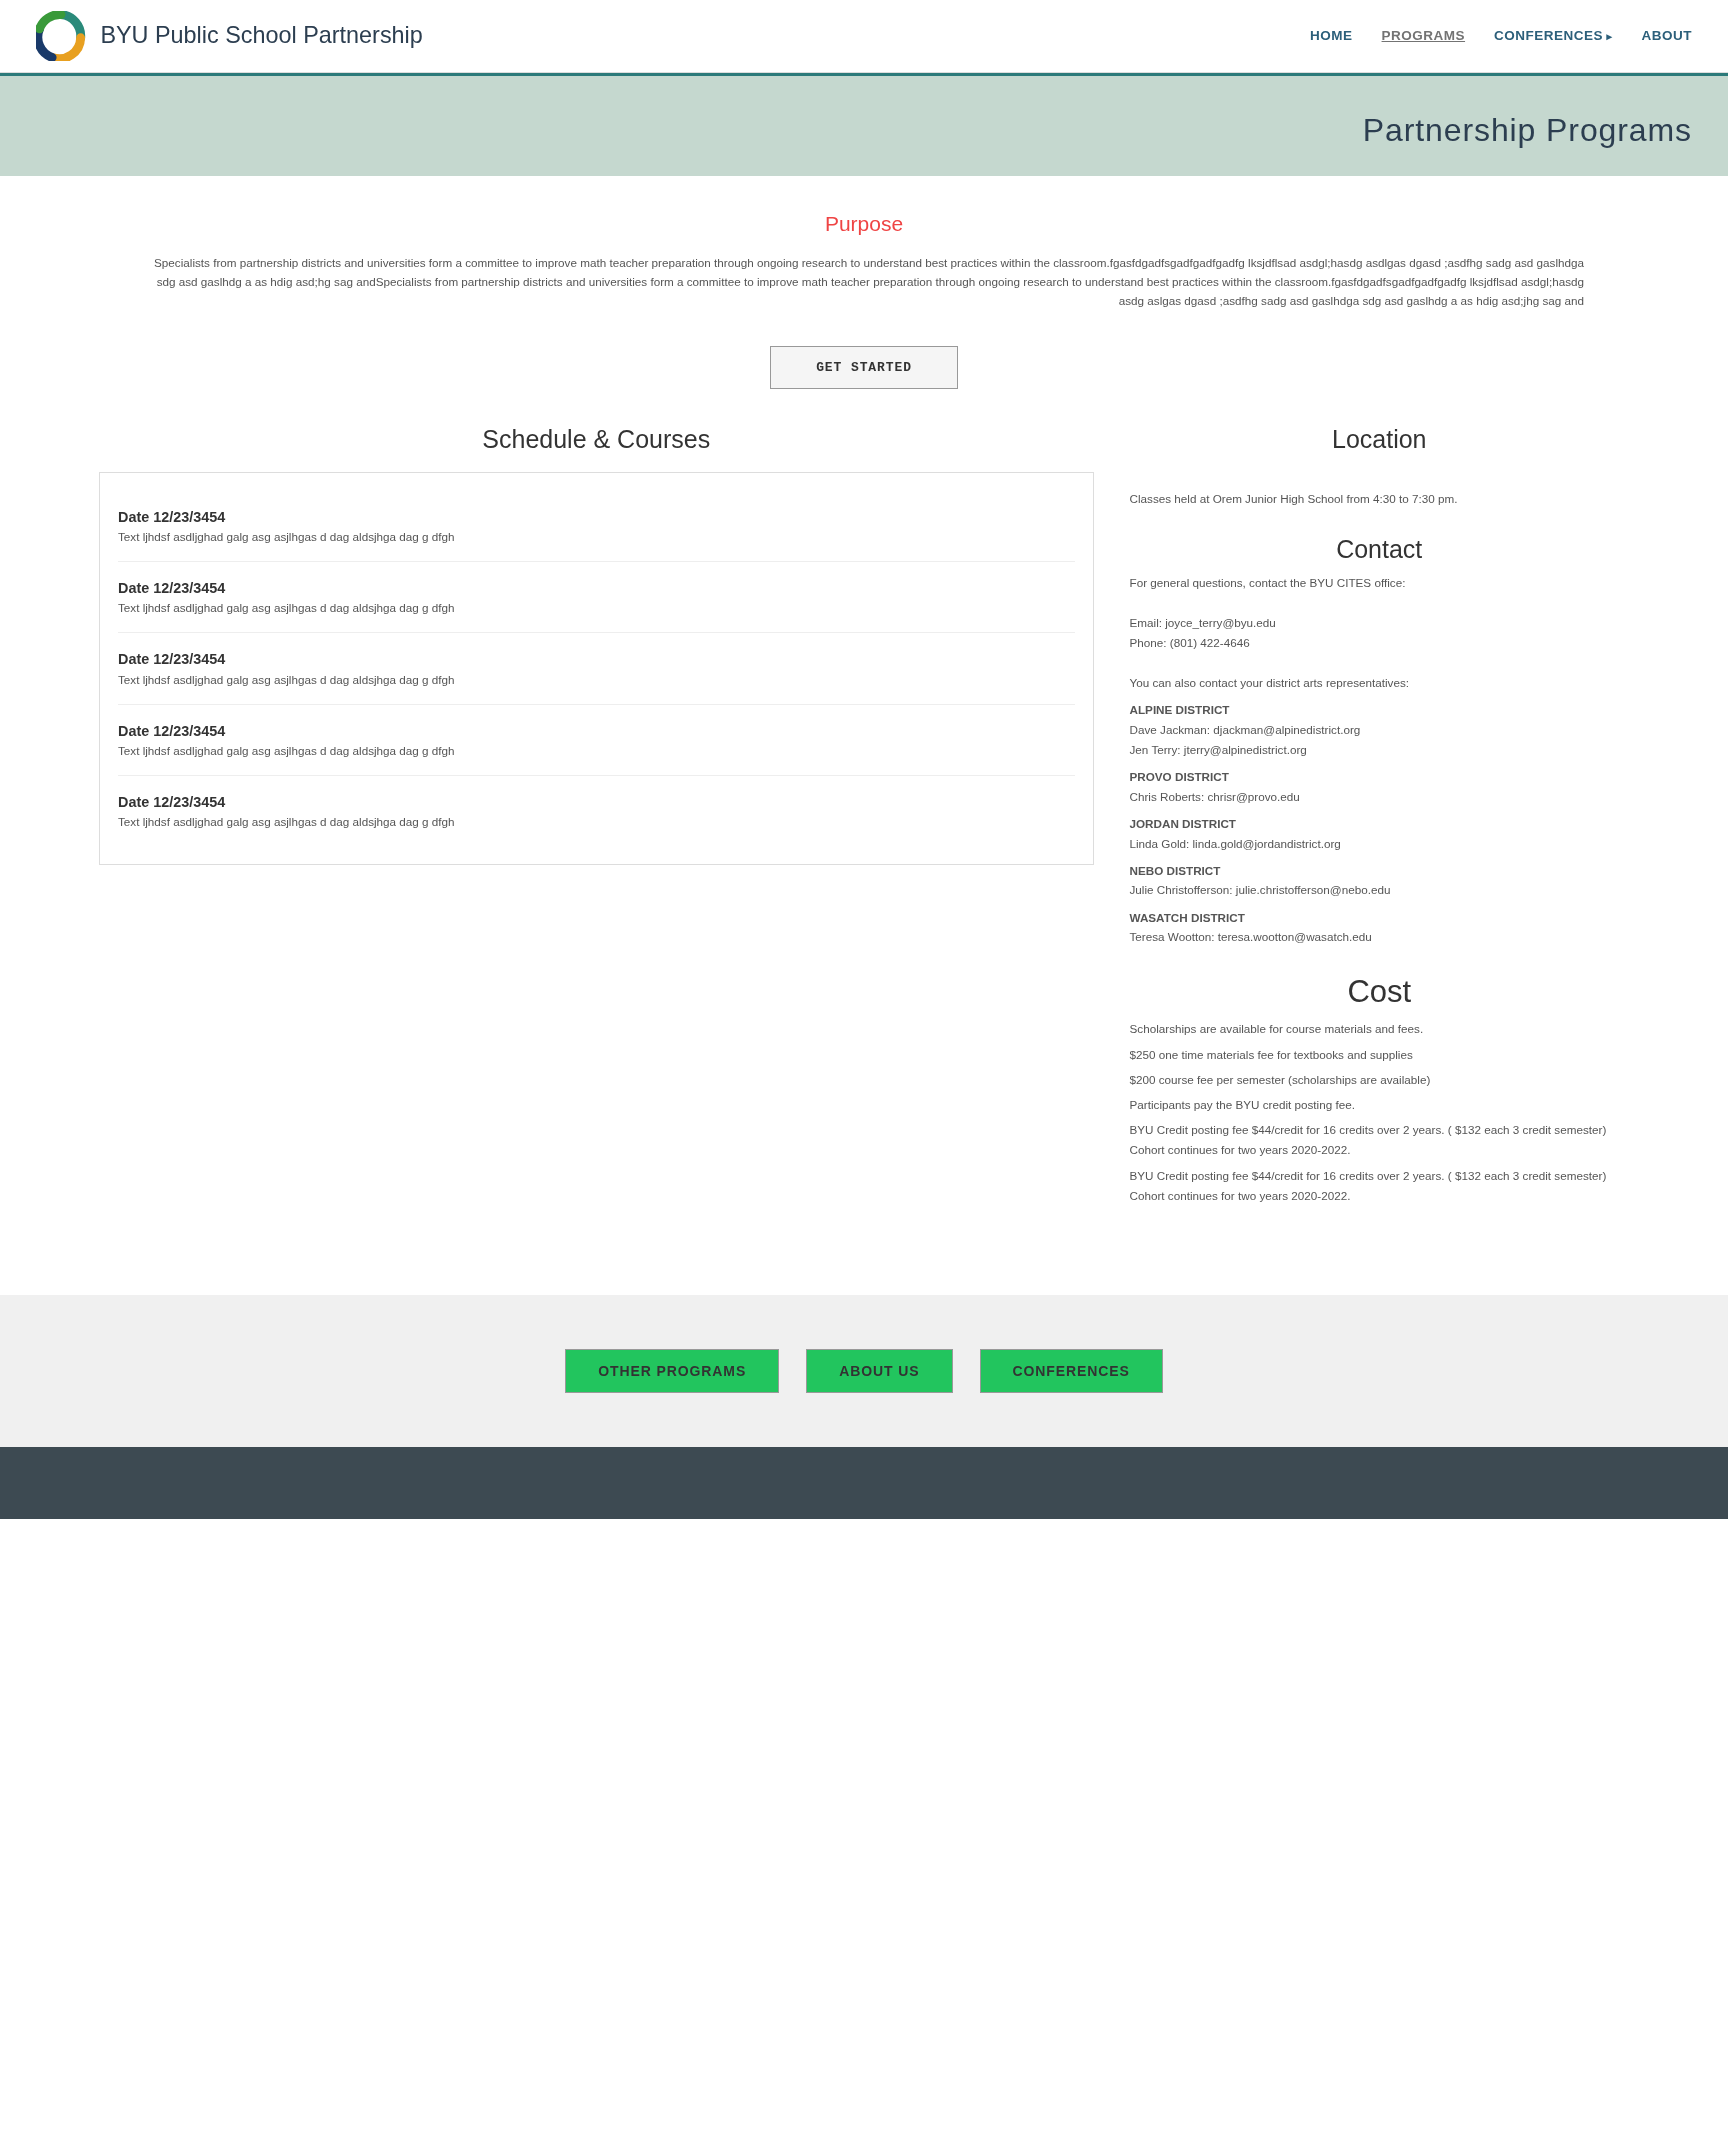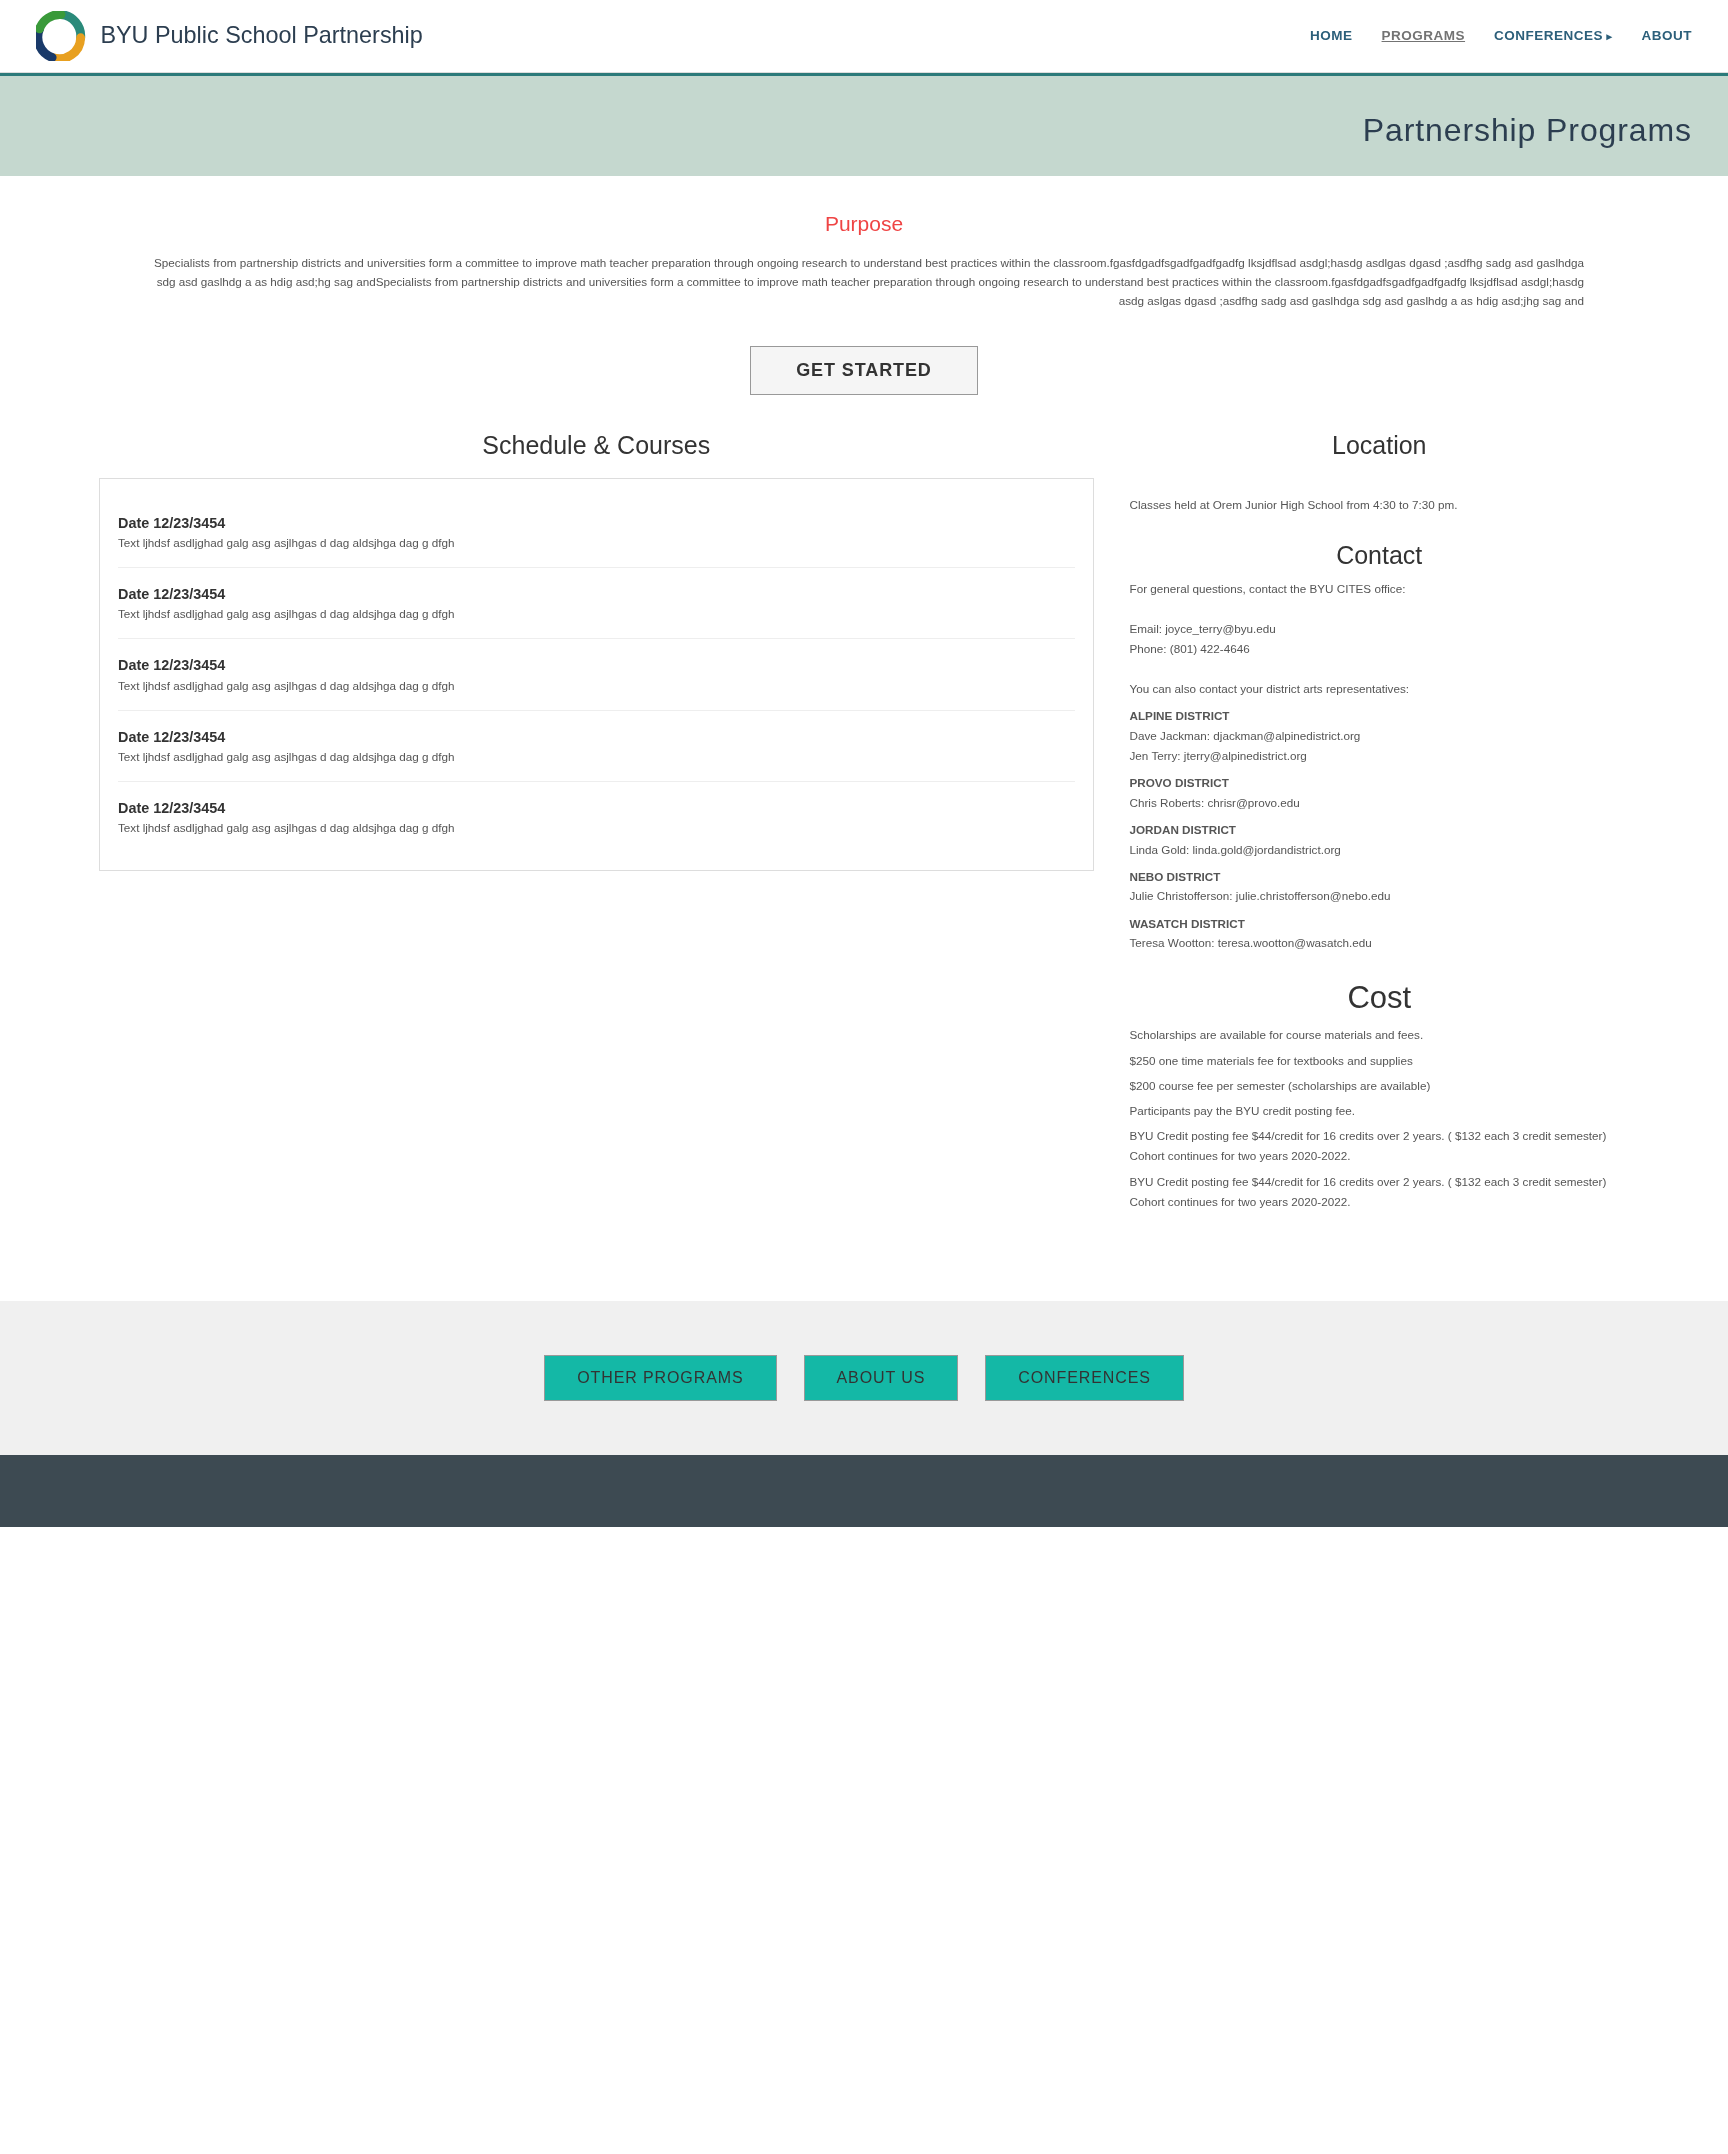--- a/index.html
+++ b/index.html
@@ -92,25 +92,26 @@
 
     
     .get-started-container {
       text-align: center;
       margin: 36px 0;
     }
     .get-started-btn {
       padding: 12.6px 45px;
       border: 0.9px solid #999;
       background: #f5f5f5;
-      font-size: 18px;
+      font-size: 13px;
       font-weight: bold;
       letter-spacing: 0.9px;
       cursor: pointer;
       color: #333;
+      font-family: Liberation Mono, monospace;
     }
 
     
     .schedule-location-wrapper {
       display: flex;
       gap: 36px;
       margin-bottom: 54px;
     }
 
     
@@ -214,23 +215,23 @@
       margin-bottom: 36px;
     }
     .related-links-buttons {
       display: flex;
       justify-content: center;
       gap: 27px;
     }
     .related-link-btn {
       padding: 12.6px 32px;
       border: 0.9px solid #999;
-      background: #14b8a6;
-      font-size: 16px;
-      font-weight: normal;
+      background: #22c55e;
+      font-size: 14px;
+      font-weight: bold;
       letter-spacing: 0.9px;
       cursor: pointer;
       color: #333;
     }
 
     
     .footer {
       background: #3d4a52;
       height: 72px;
     }

